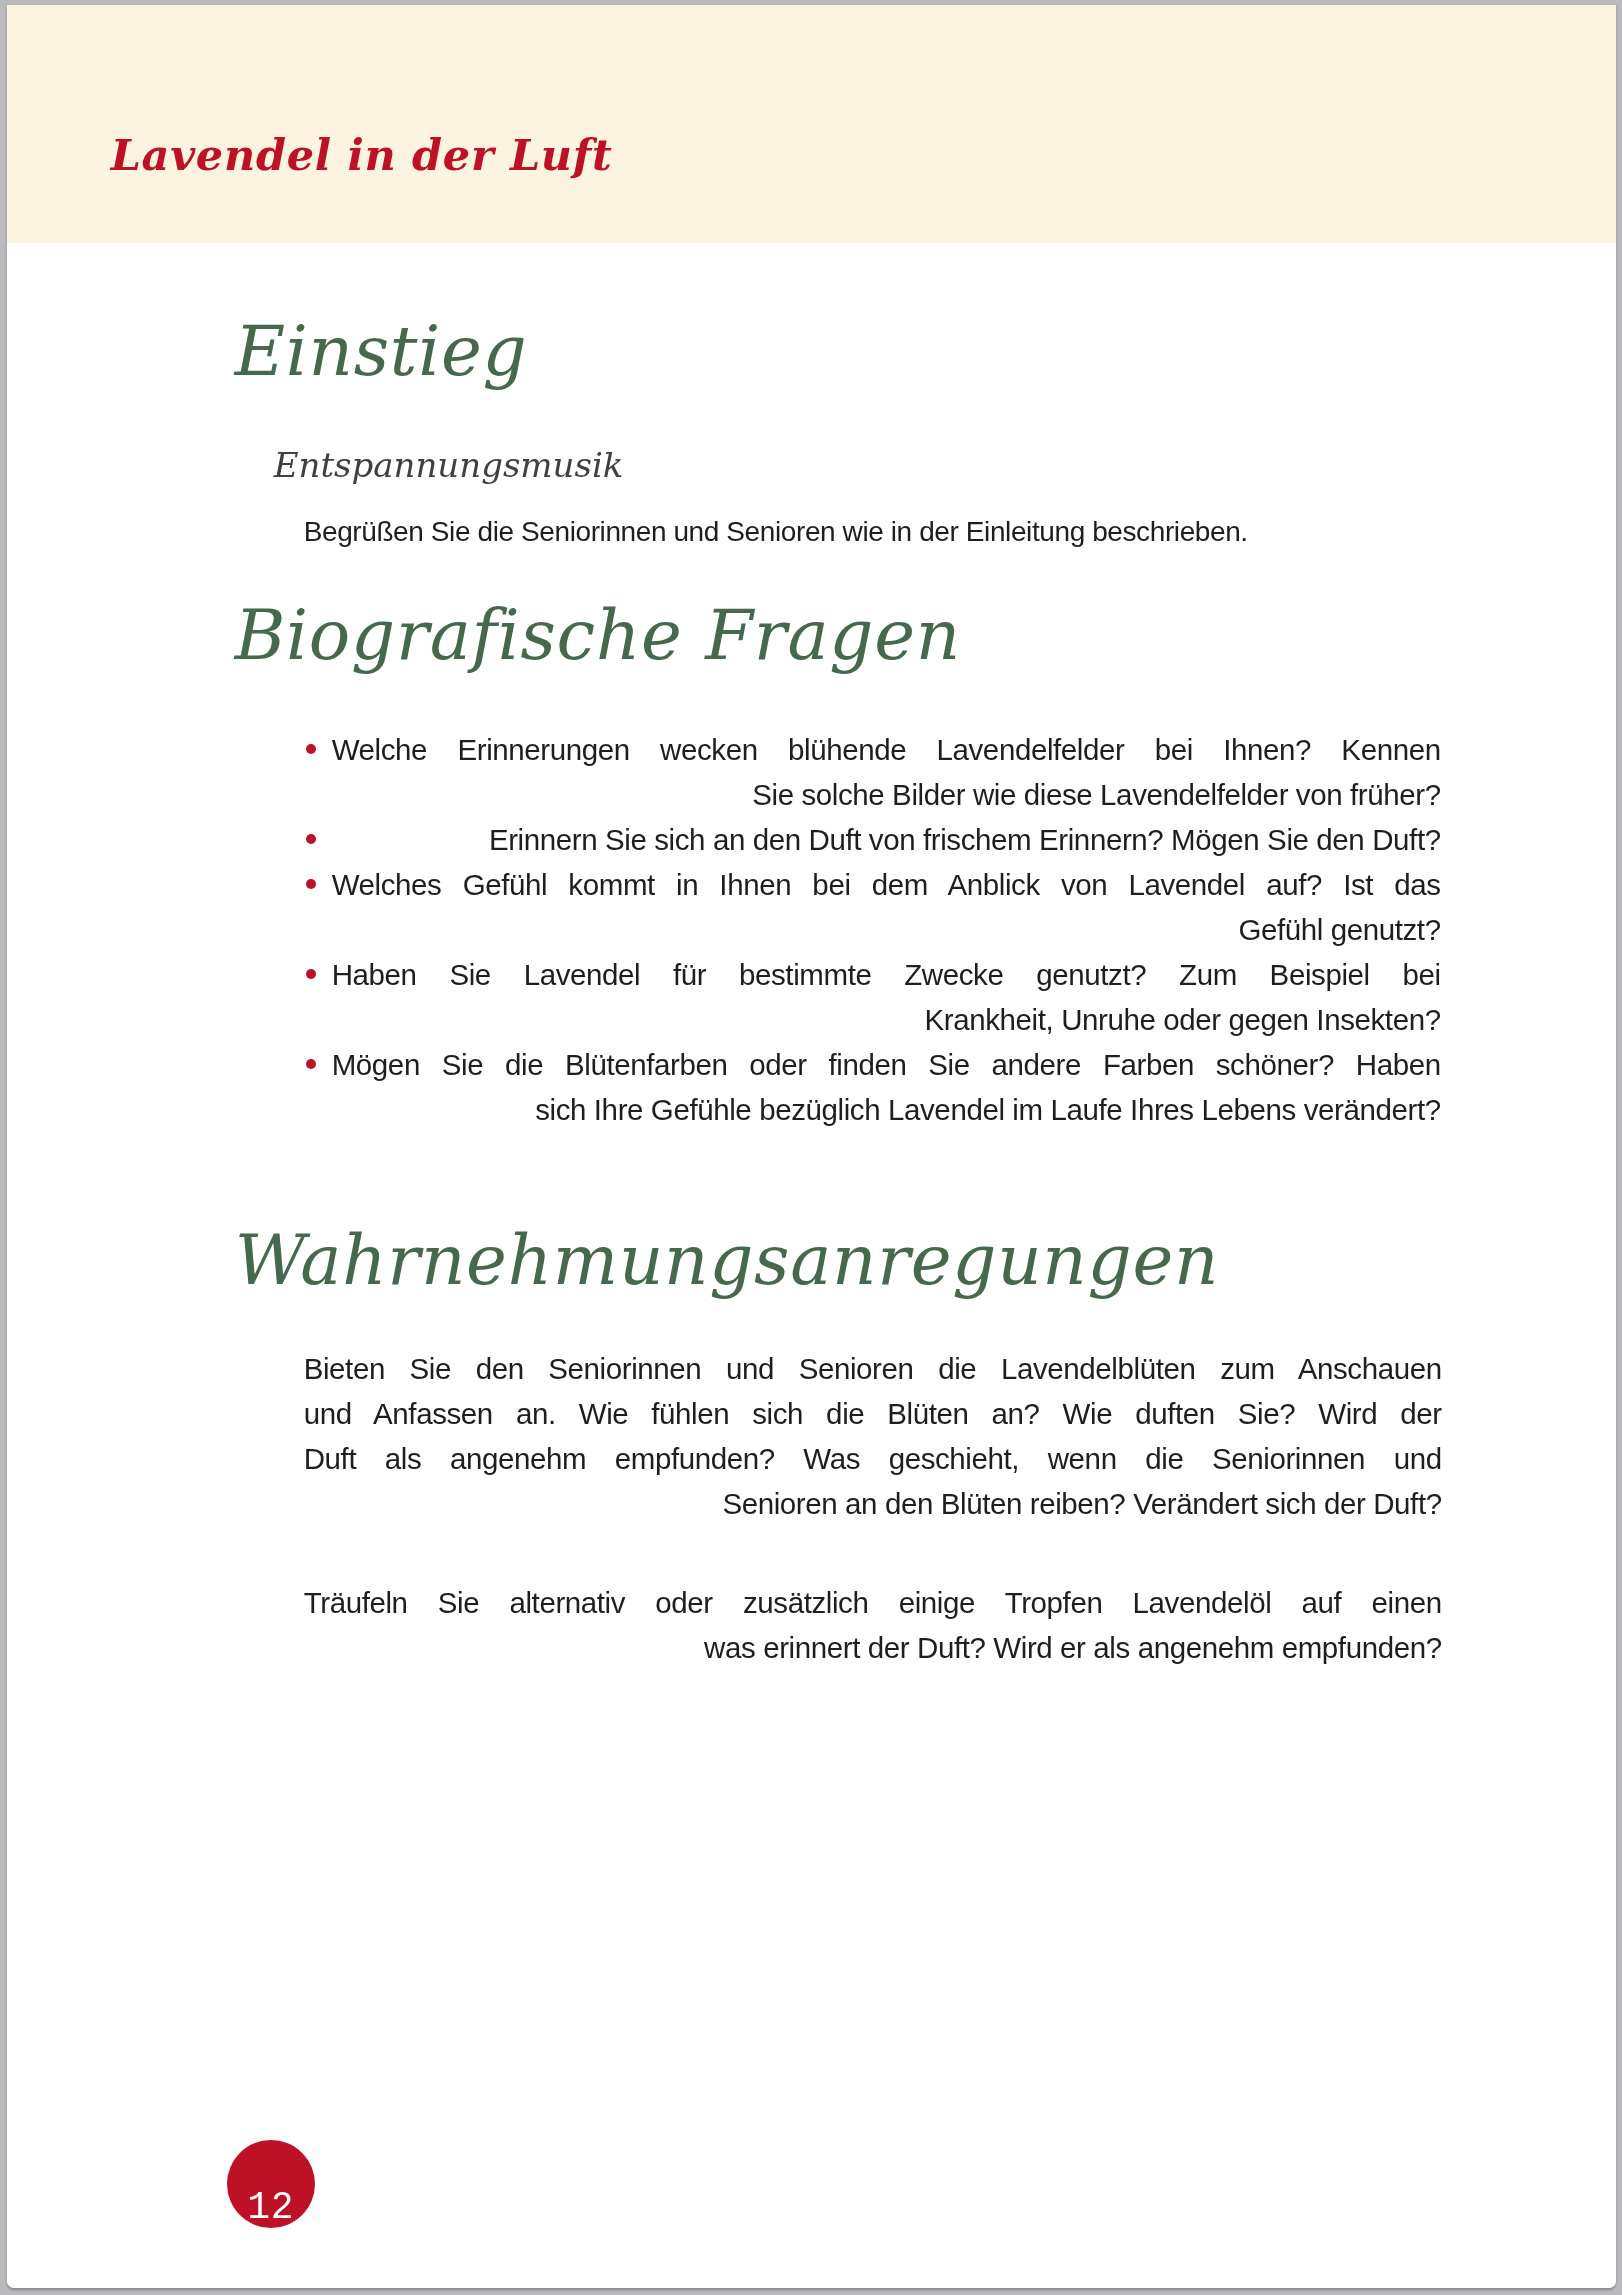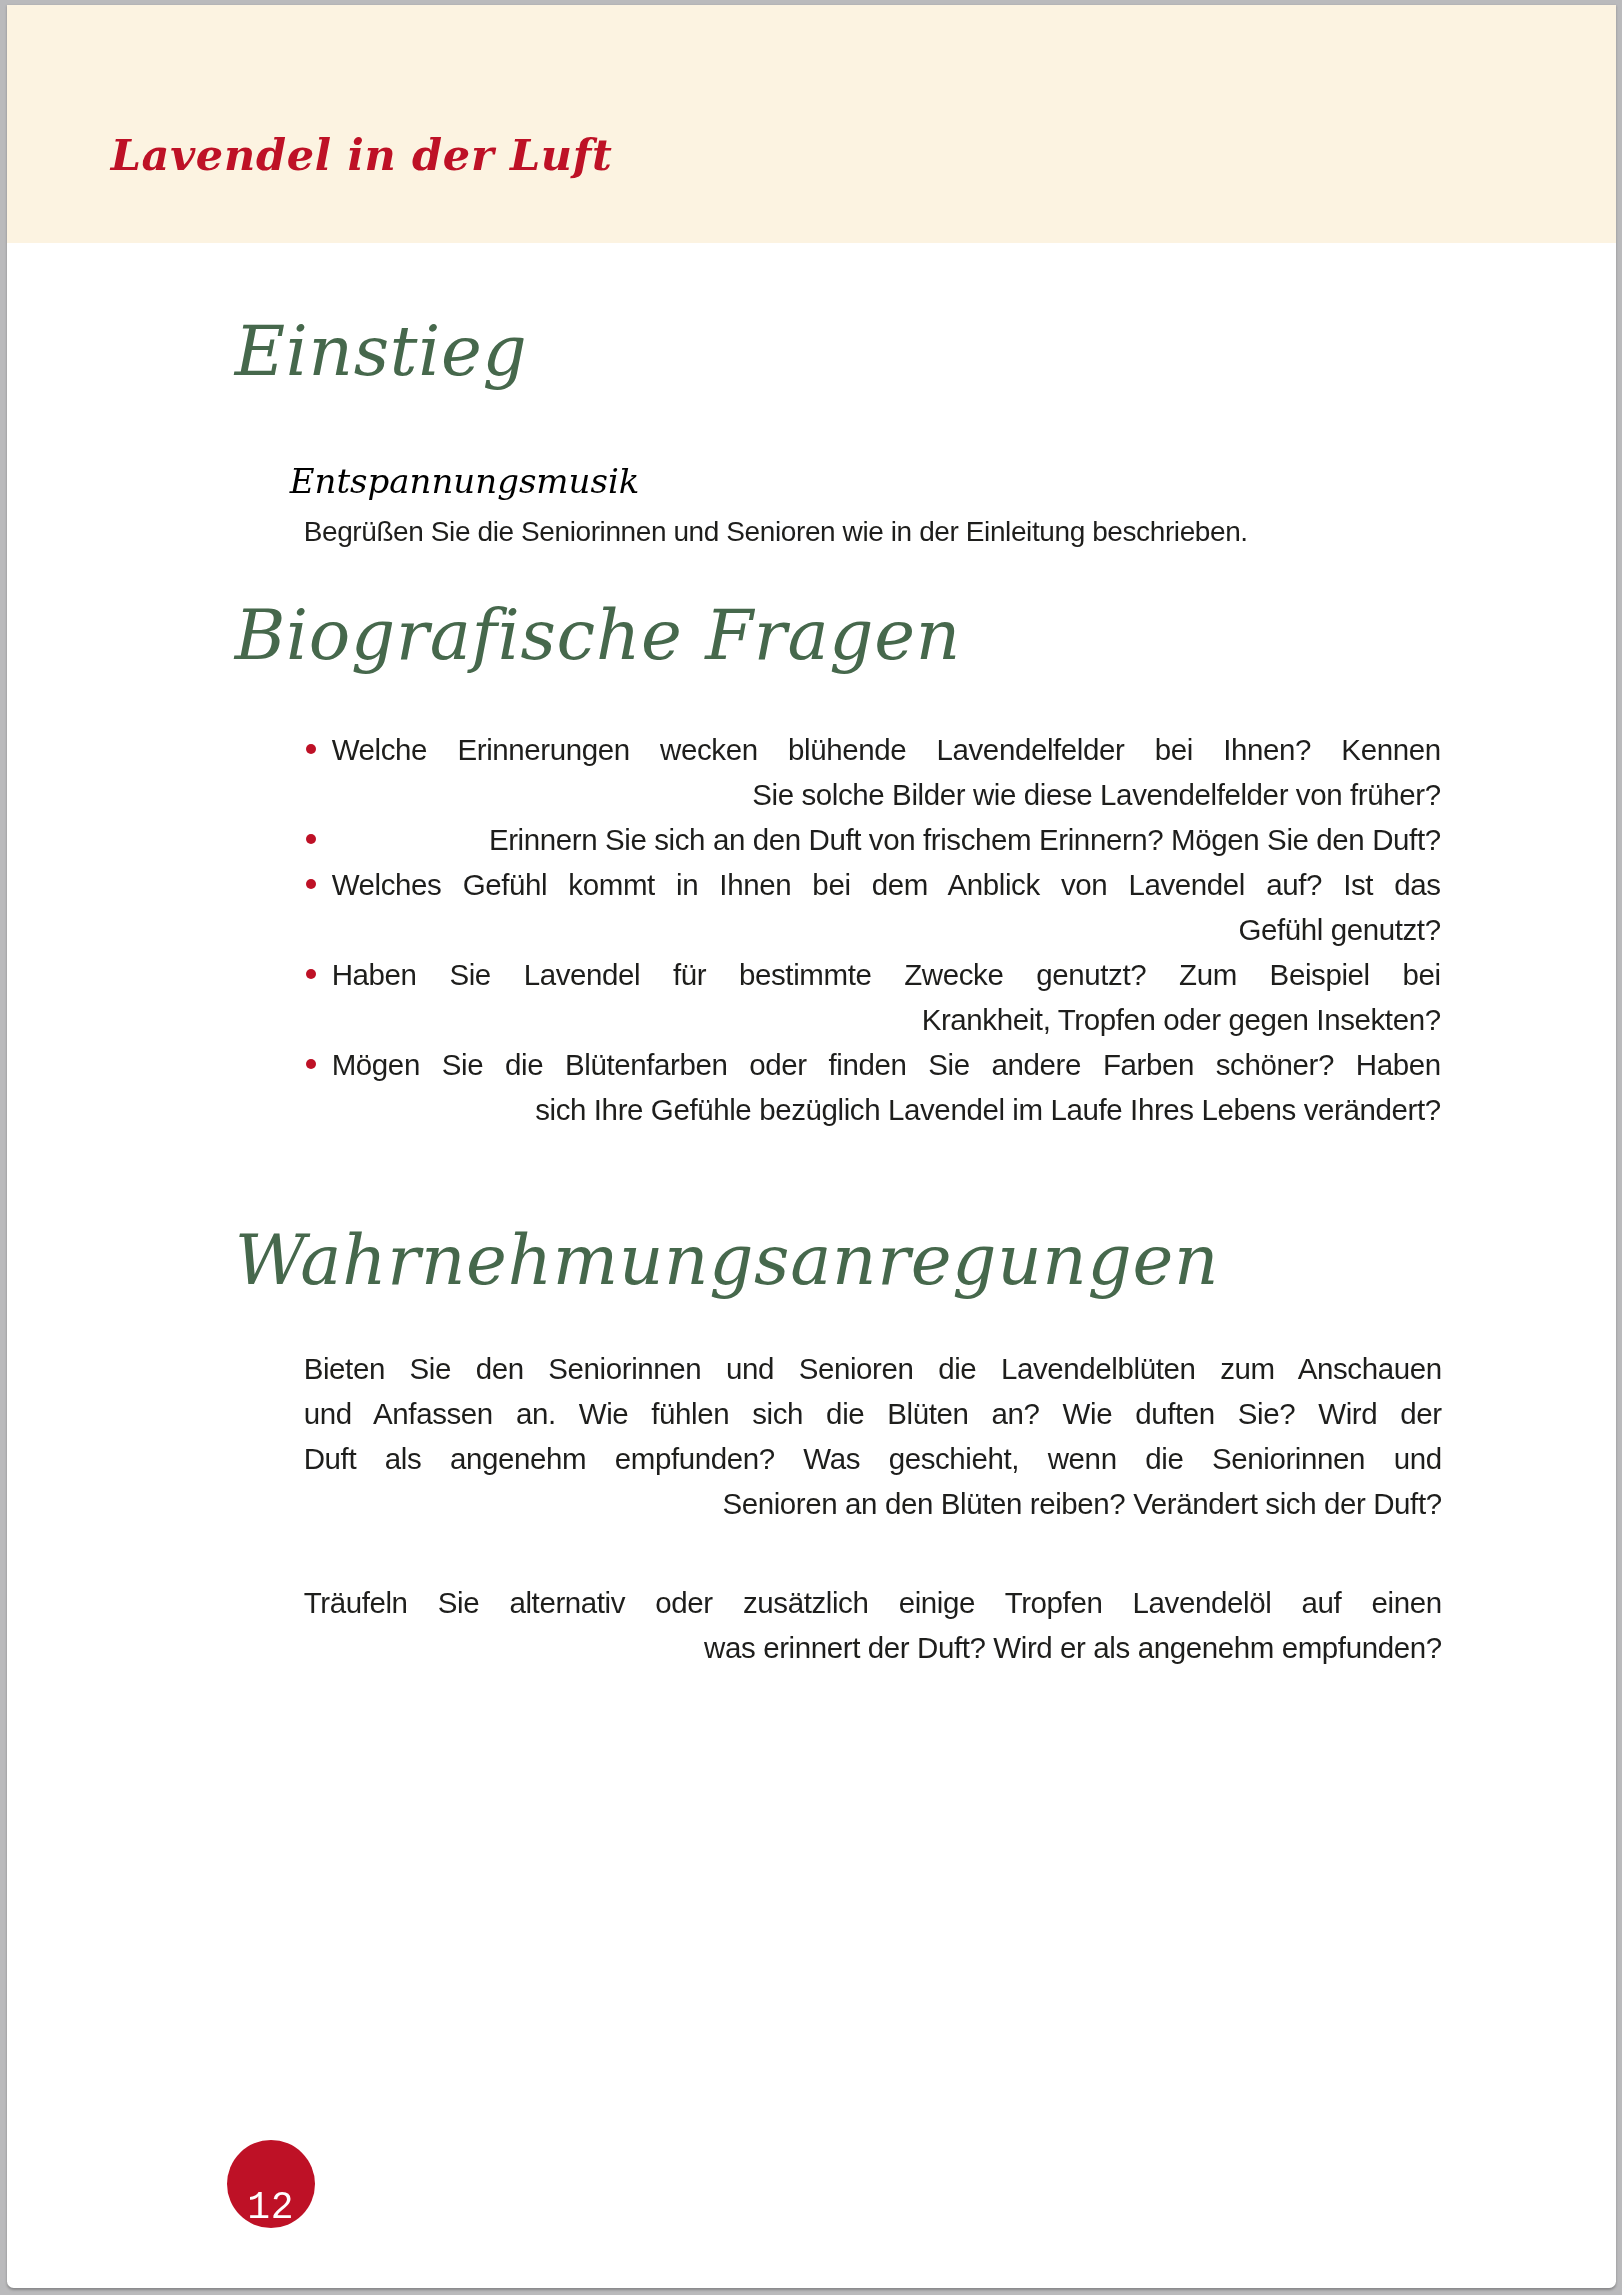--- a/index.html
+++ b/index.html
@@ -36,25 +36,25 @@
   .script-h1{
     position:absolute;left:228px;margin:0;
     font-family:"DejaVu Serif",serif;
     font-style:italic;font-weight:normal;
     font-size:69px;line-height:60px;
     color:#46684c;
     letter-spacing:0.7px;
     white-space:nowrap;
   }
   .script-h2{
-    position:absolute;left:267px;margin:16px;
+    position:absolute;left:267px;margin:0;
     font-family:"DejaVu Serif",serif;
     font-style:italic;font-weight:normal;
     font-size:34px;line-height:40px;
-    color:#000000;
+    color:#404040;
     white-space:nowrap;
   }
   .textblock{
     position:absolute;
     color:#1e1e1c;
     font-size:29.5px;line-height:45px;
     letter-spacing:-0.4px;
   }
   .intro{
     left:297px;top:508px;width:1179px;
@@ -112,21 +112,21 @@
       <div class="line">Erinnern Sie sich an den Duft von frischem Erinnern? Mögen Sie den Duft?</div>
     </div>
     <div class="item">
       <span class="dot"></span>
       <div class="line just">Welches Gefühl kommt in Ihnen bei dem Anblick von Lavendel auf? Ist das</div>
       <div class="line">Gefühl genutzt?</div>
     </div>
     <div class="item">
       <span class="dot"></span>
       <div class="line just">Haben Sie Lavendel für bestimmte Zwecke genutzt? Zum Beispiel bei</div>
-      <div class="line">Krankheit, Tropfen oder gegen Insekten?</div>
+      <div class="line">Krankheit, Unruhe oder gegen Insekten?</div>
     </div>
     <div class="item">
       <span class="dot"></span>
       <div class="line just">Mögen Sie die Blütenfarben oder finden Sie andere Farben schöner? Haben</div>
       <div class="line">sich Ihre Gefühle bezüglich Lavendel im Laufe Ihres Lebens verändert?</div>
     </div>
   </div>
 
   <h1 class="script-h1" style="top:1225px">Wahrnehmungsanregungen</h1>
 

